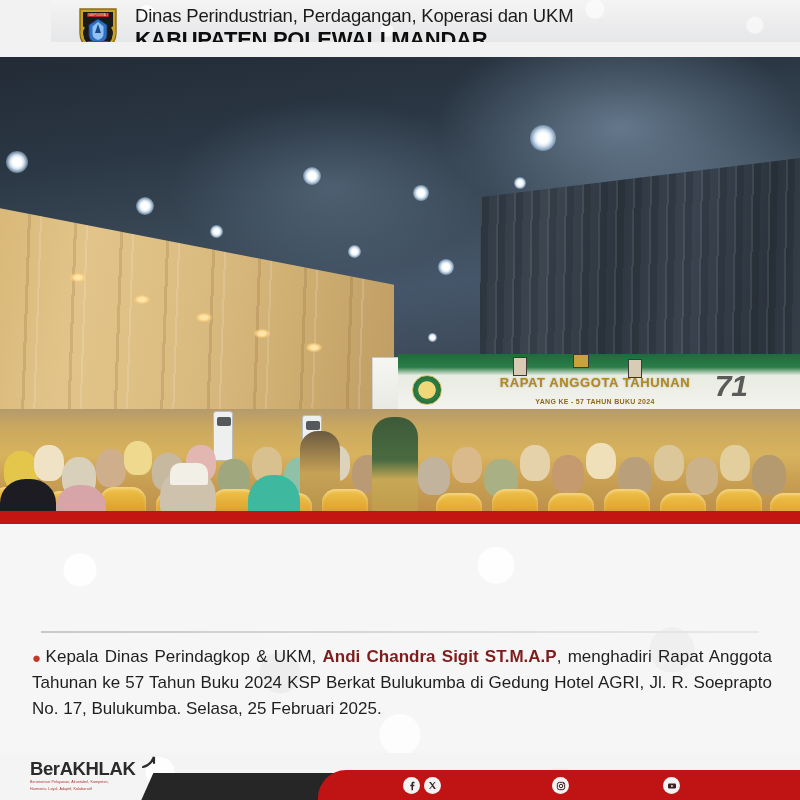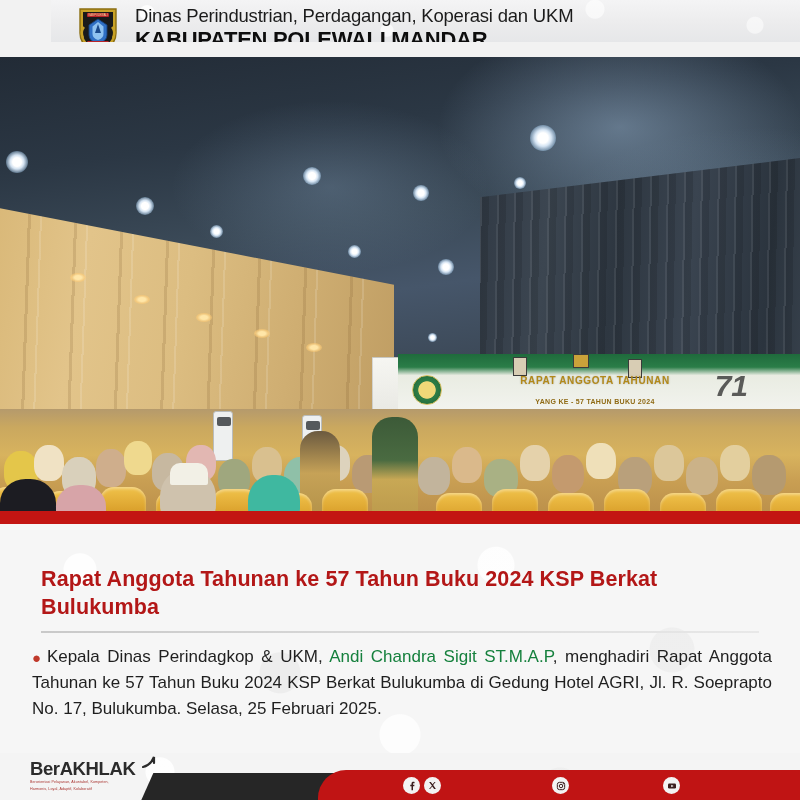--- a/index.html
+++ b/index.html
@@ -92,21 +92,21 @@
     background:repeating-linear-gradient(91deg,
       rgba(255,255,255,.07) 0 2px, rgba(0,0,0,.12) 2px 9px, rgba(0,0,0,0) 9px 17px);
   }
   
   .stage {
     position:absolute; left:398px; top:297px; width:402px; height:82px;
     background:linear-gradient(180deg,#1f6b3c 0%,#2a7d48 16%,#e9ece2 26%,#f2f3ee 68%,#1e6a3b 84%,#195c33 100%);
   }
   .banner-t1 {
     position:absolute; left:430px; top:318px; width:330px;
-    font-size:10px; font-weight:bold; color:#b2891a; text-align:center;
+    font-size:13px; font-weight:bold; color:#b2891a; text-align:center;
     letter-spacing:.6px; text-shadow:0 0 2px rgba(0,0,0,.25);
   }
   .banner-t2 {
     position:absolute; left:430px; top:331px; width:330px;
     font-size:8px; font-weight:bold; color:#1f6a3c; text-align:center;
     letter-spacing:.3px;
   }
   .banner-t2 em { color:#cc3322; font-style:normal; }
   .banner-t3 {
     position:absolute; left:430px; top:341px; width:330px;
@@ -197,21 +197,21 @@
   }
   .body-text {
     position:absolute; left:32px; top:120px; width:740px;
     font-size:17px; color:#1f1f1f; line-height:25.5px;
     text-align:justify; text-justify:inter-word;
   }
   .bullet {
     color:#c0392b; font-size:15px; vertical-align:middle;
     margin-right:3px;
   }
-  .body-text b { font-weight:normal; color:#15803d; }
+  .body-text b { font-weight:bold; color:#7f1d1d; }
 
   
   .footer {
     position:absolute; left:0; top:753px; width:800px; height:47px;
     background:#f4f4f4; overflow:hidden;
   }
   .footer-tex {
     position:absolute; inset:0;
     background-image:
       radial-gradient(circle at 20% 40%, rgba(255,255,255,.9) 0 14px, transparent 15px),
@@ -402,21 +402,20 @@
     <div class="blob" style="left:56px;  top:76px; width:50px; height:46px; background:#d7a4a8;"></div>
   </div>
 
 </div>
 
 <div class="red-strip"></div>
 
 <div class="content">
   <div class="content-texture"></div>
 
-  <div class="title">Rapat Anggota Tahunan ke 57 Tahun Buku 2024 KSP Berkat Bulukumba</div>
 
   <div class="divider"></div>
 
   <div class="body-text">
     <span class="bullet">●</span><span>Kepala Dinas Perindagkop &amp; UKM, </span><b>Andi Chandra Sigit ST.M.A.P</b><span>, menghadiri Rapat Anggota Tahunan ke 57 Tahun Buku 2024 KSP Berkat Bulukumba di Gedung Hotel AGRI, Jl. R. Soeprapto No. 17, Bulukumba. Selasa, 25 Februari 2025.</span>
   </div>
 </div>
 
 <div class="footer">
   <div class="footer-tex"></div>

